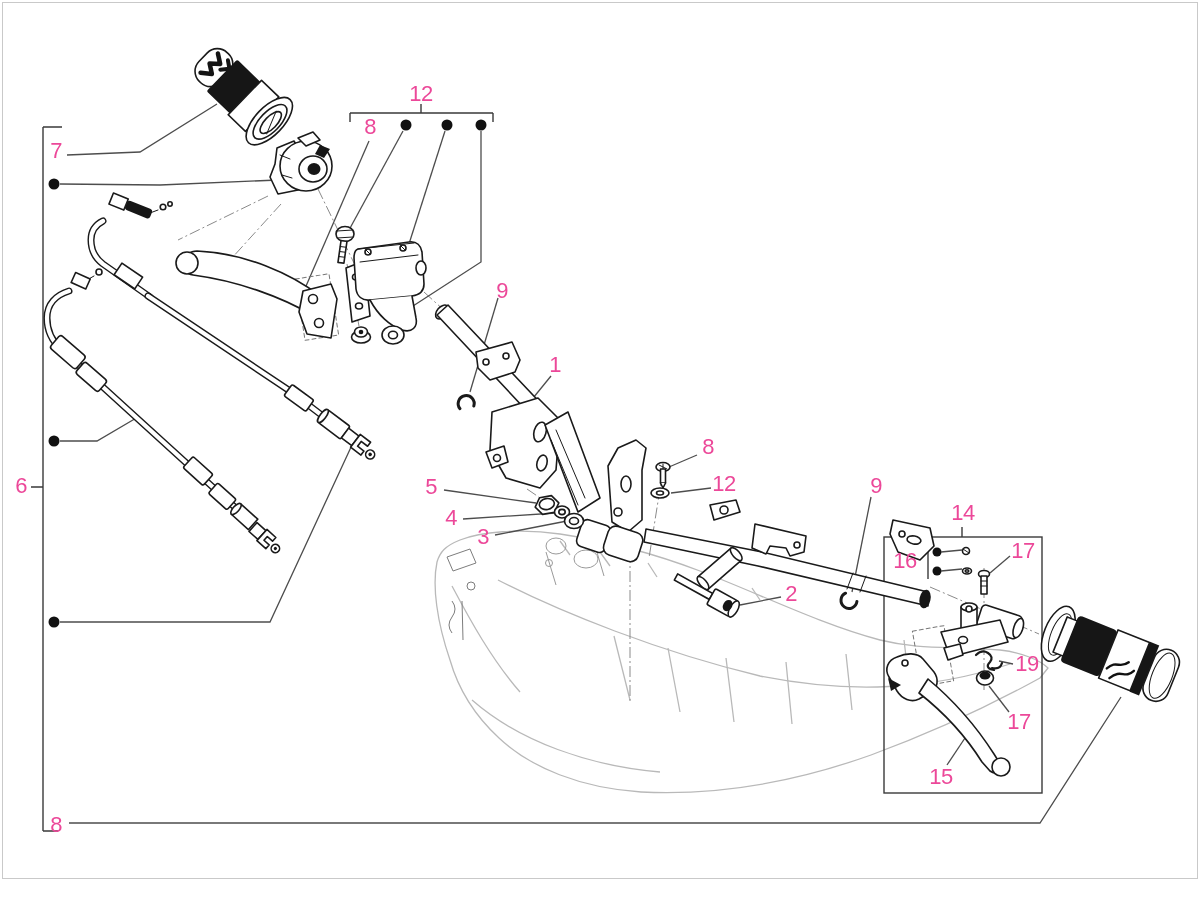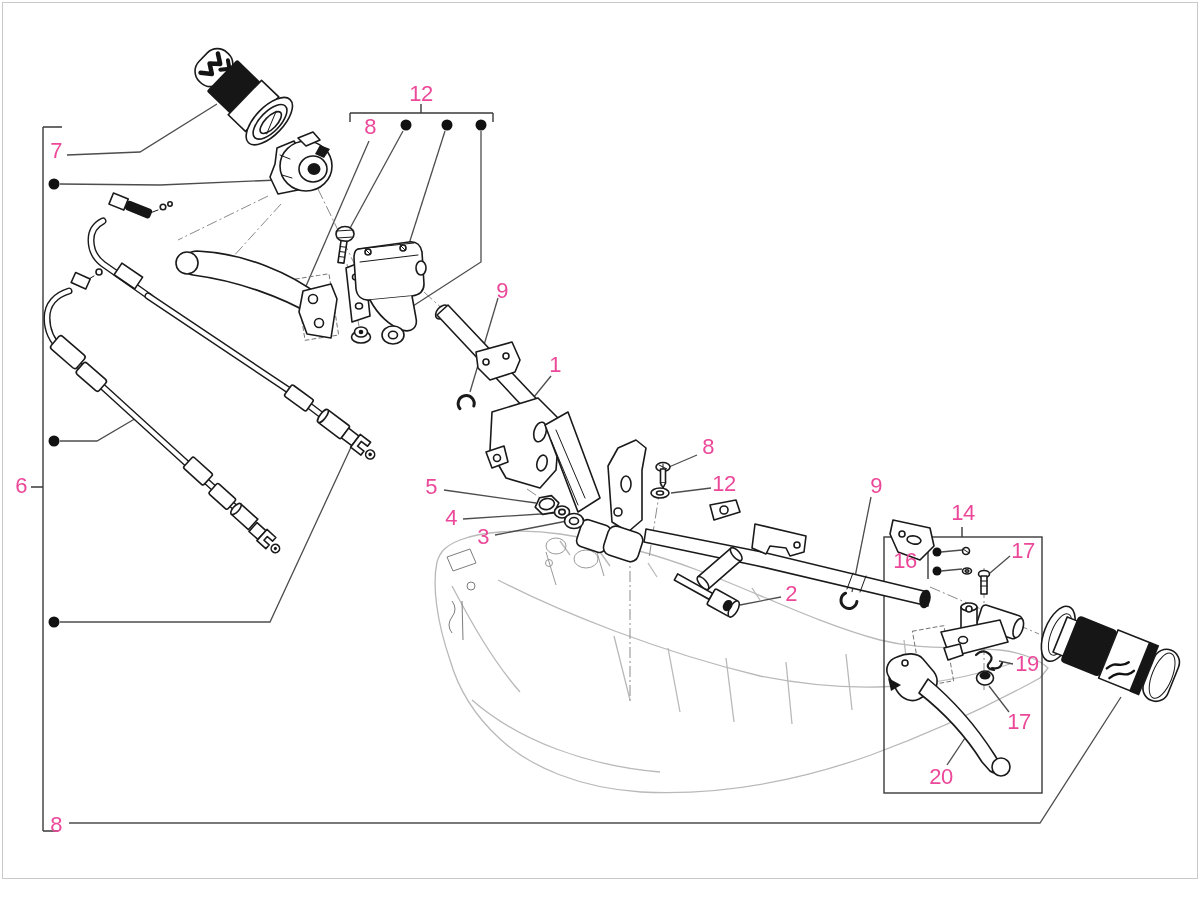--- a/index.html
+++ b/index.html
@@ -389,14 +389,14 @@
   <div class="co" style="left:431px;top:487px">5</div>
   <div class="co" style="left:451px;top:518px">4</div>
   <div class="co" style="left:483px;top:537px">3</div>
   <div class="co" style="left:791px;top:594px">2</div>
   <div class="co" style="left:876px;top:486px">9</div>
   <div class="co" style="left:963px;top:513px">14</div>
   <div class="co" style="left:905px;top:561px">16</div>
   <div class="co" style="left:1023px;top:551px">17</div>
   <div class="co" style="left:1027px;top:664px">19</div>
   <div class="co" style="left:1019px;top:722px">17</div>
-  <div class="co" style="left:941px;top:777px">20</div>
+  <div class="co" style="left:941px;top:777px">15</div>
 </div>
 
 </body></html>

